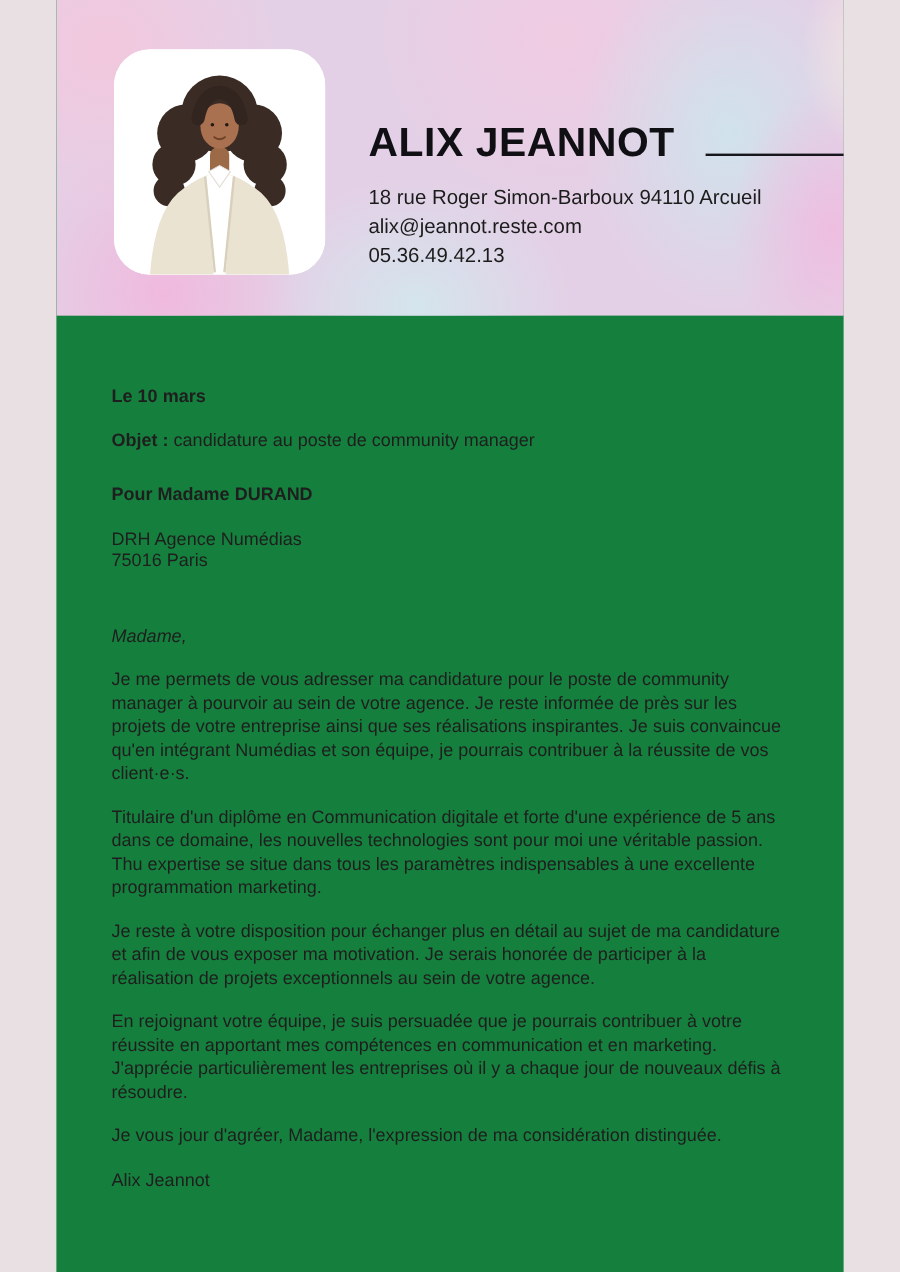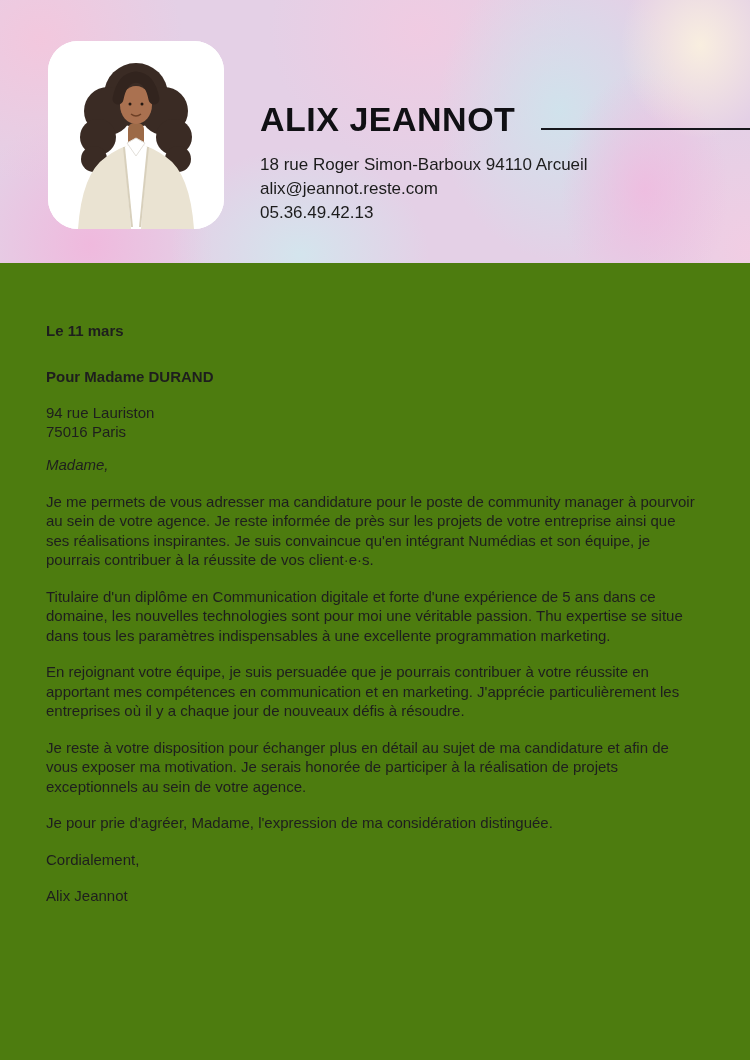--- a/index.html
+++ b/index.html
@@ -1,22 +1,22 @@
 <!DOCTYPE html>
 <html><head>
 <meta charset="utf-8">
 <style>
   * { box-sizing: border-box; }
   html, body { margin: 0; padding: 0; background: #e9e0e4; }
   .page {
     position: relative;
-    width: 750px;
+    width: 656px;
     height: 1060px;
     margin: 0 auto;
-    background: #4d7c0f;
+    background: #15803d;
     overflow: hidden;
     font-family: "Liberation Sans", sans-serif;
     color: #1e1e1e;
   }
   
   .header {
     position: absolute;
     top: 0; left: 0;
     width: 750px; height: 263px;
     background-color: #e4d0e6;
@@ -72,21 +72,21 @@
     padding: 58px 48px 0 46px;
     font-size: 15px;
     line-height: 19.5px;
   }
   .date { font-weight: 700; }
   .subject-row { margin-top: 17px; }
   .subject-label { font-weight: 700; }
   .recipient { margin-top: 26px; text-align: left; }
   .recipient-attention { font-weight: 700; }
   .recipient-address { margin-top: 18px; line-height: 18.5px; }
-  .salutation { margin-top: 14px; font-style: italic; }
+  .salutation { margin-top: 43px; font-style: italic; }
   .para { margin: 17px 0 0 0; }
   .closing { margin-top: 17px; }
   .signoff { margin-top: 17px; }
   .signature { margin-top: 17px; }
 </style>
 </head>
 <body>
 
 <div class="page">
 
@@ -134,36 +134,39 @@
       <div class="contact">
         <div>18 rue Roger Simon-Barboux 94110 Arcueil</div>
         <div>alix@jeannot.reste.com</div>
         <div>05.36.49.42.13</div>
       </div>
     </div>
   </div>
 
   <div class="letter">
 
-    <div class="date">Le 11 mars</div>
+    <div class="date">Le 10 mars</div>
 
+    <div class="subject-row">
+      <span class="subject-label">Objet :</span>
+      <span>candidature au poste de community manager</span>
+    </div>
 
     <div class="recipient">
       <div class="recipient-attention">Pour Madame DURAND</div>
       <div class="recipient-address">
-        <div>94 rue Lauriston</div>
+        <div>DRH Agence Numédias</div>
         <div>75016 Paris</div>
       </div>
     </div>
 
     <div class="salutation">Madame,</div>
 
     <p class="para">Je me permets de vous adresser ma candidature pour le poste de community manager à pourvoir au sein de votre agence. Je reste informée de près sur les projets de votre entreprise ainsi que ses réalisations inspirantes. Je suis convaincue qu'en intégrant Numédias et son équipe, je pourrais contribuer à la réussite de vos client·e·s.</p>
     <p class="para">Titulaire d'un diplôme en Communication digitale et forte d'une expérience de 5 ans dans ce domaine, les nouvelles technologies sont pour moi une véritable passion. Thu expertise se situe dans tous les paramètres indispensables à une excellente programmation marketing.</p>
+    <p class="para">Je reste à votre disposition pour échanger plus en détail au sujet de ma candidature et afin de vous exposer ma motivation. Je serais honorée de participer à la réalisation de projets exceptionnels au sein de votre agence.</p>
     <p class="para">En rejoignant votre équipe, je suis persuadée que je pourrais contribuer à votre réussite en apportant mes compétences en communication et en marketing. J'apprécie particulièrement les entreprises où il y a chaque jour de nouveaux défis à résoudre.</p>
-    <p class="para">Je reste à votre disposition pour échanger plus en détail au sujet de ma candidature et afin de vous exposer ma motivation. Je serais honorée de participer à la réalisation de projets exceptionnels au sein de votre agence.</p>
 
-    <div class="closing">Je pour prie d'agréer, Madame, l'expression de ma considération distinguée.</div>
-    <div class="signoff">Cordialement,</div>
+    <div class="closing">Je vous jour d'agréer, Madame, l'expression de ma considération distinguée.</div>
     <div class="signature">Alix Jeannot</div>
 
   </div>
 </div>
 
 </body></html>

